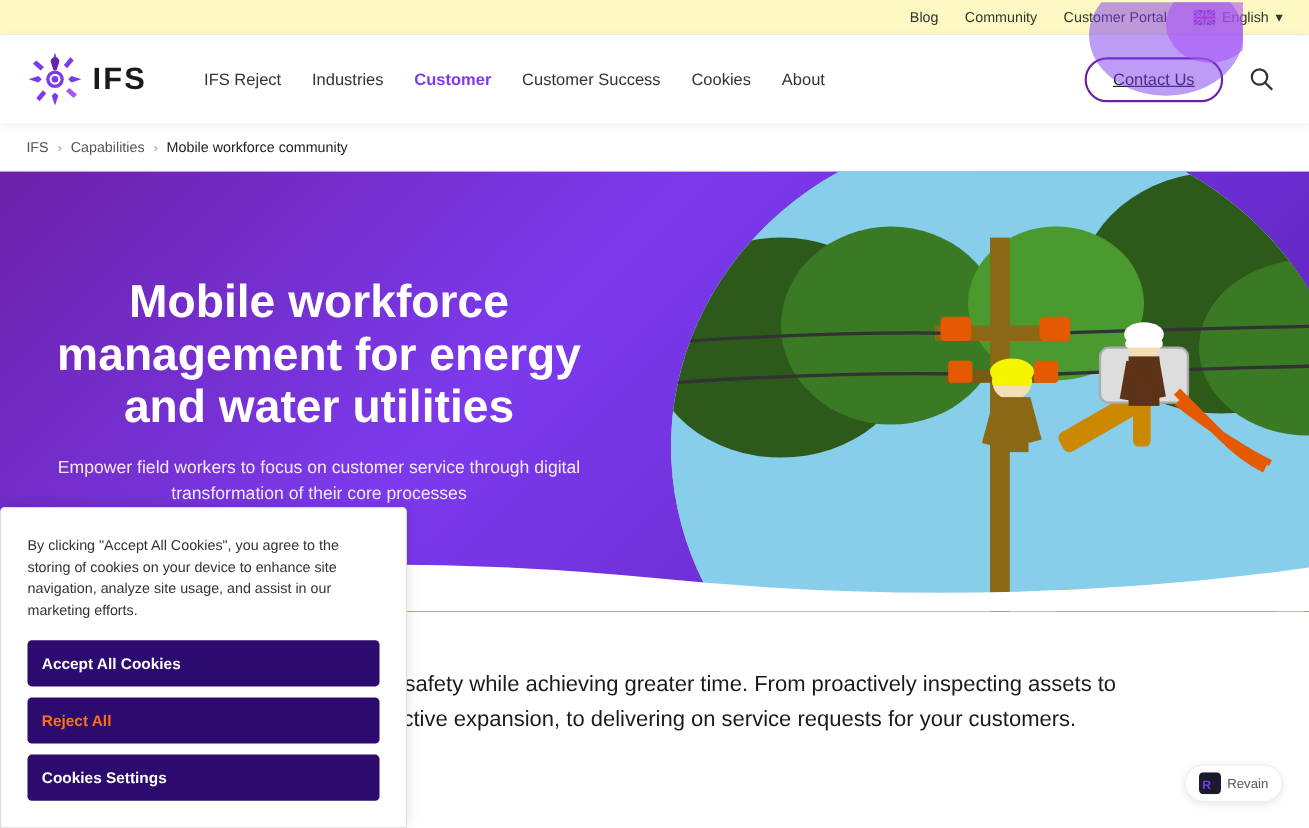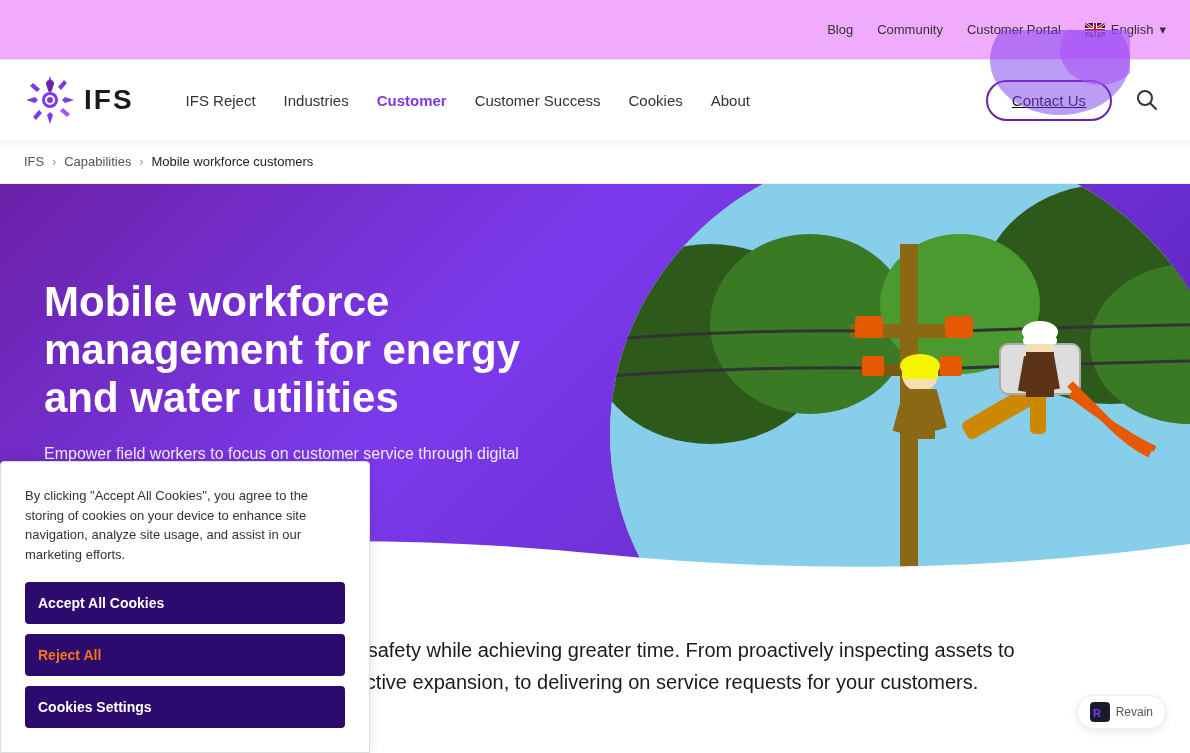--- a/index.html
+++ b/index.html
@@ -3,22 +3,22 @@
   <meta charset="utf-8">
   <style>
     * { margin: 0; padding: 0; box-sizing: border-box; }
     body { font-family: Arial, sans-serif; width: 1190px; overflow-x: hidden; background: #fff; }
 
     
     .top-bar {
       display: flex;
       justify-content: flex-end;
       align-items: center;
-      padding: 22px 24px;
-      background: #f0abfc;
+      padding: 8px 24px;
+      background: #fef9c3;
       border-bottom: 1px solid #eee;
       gap: 24px;
     }
     .top-bar a {
       font-size: 13px;
       color: #333;
       text-decoration: none;
     }
     .lang-selector {
       display: flex;
@@ -151,20 +151,21 @@
       overflow: hidden;
       display: flex;
       align-items: center;
     }
     .hero-content {
       position: relative;
       z-index: 2;
       padding: 60px 44px;
       max-width: 580px;
       color: #fff;
+      text-align: center;
     }
     .hero-title {
       font-size: 42px;
       font-weight: 700;
       line-height: 1.15;
       margin-bottom: 20px;
     }
     .hero-subtitle {
       font-size: 16px;
       line-height: 1.5;
@@ -346,21 +347,21 @@
       </svg>
     </button>
   </div>
 </nav>
 
 <div class="breadcrumb">
   <a href="#">IFS</a>
   <span class="separator">›</span>
   <a href="#">Capabilities</a>
   <span class="separator">›</span>
-  <span class="current">Mobile workforce customers</span>
+  <span class="current">Mobile workforce community</span>
 </div>
 
 <section class="hero">
   <div class="hero-content">
     <h1 class="hero-title">Mobile workforce management for energy and water utilities</h1>
     <p class="hero-subtitle">Empower field workers to focus on customer service through digital transformation of their core processes</p>
   </div>
 
   <div class="hero-image-container">
     <div class="hero-image-circle">

